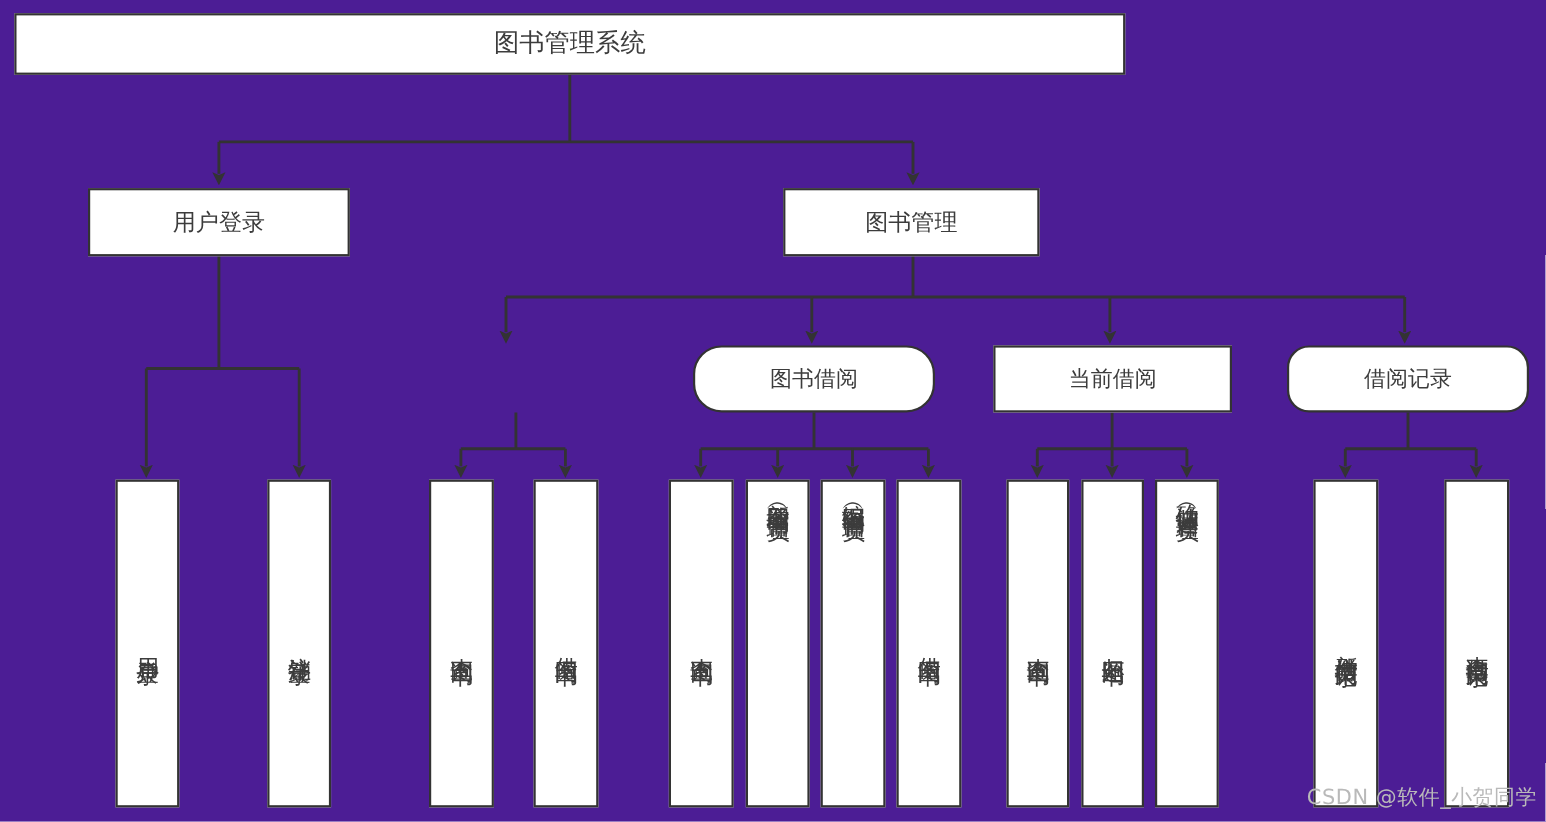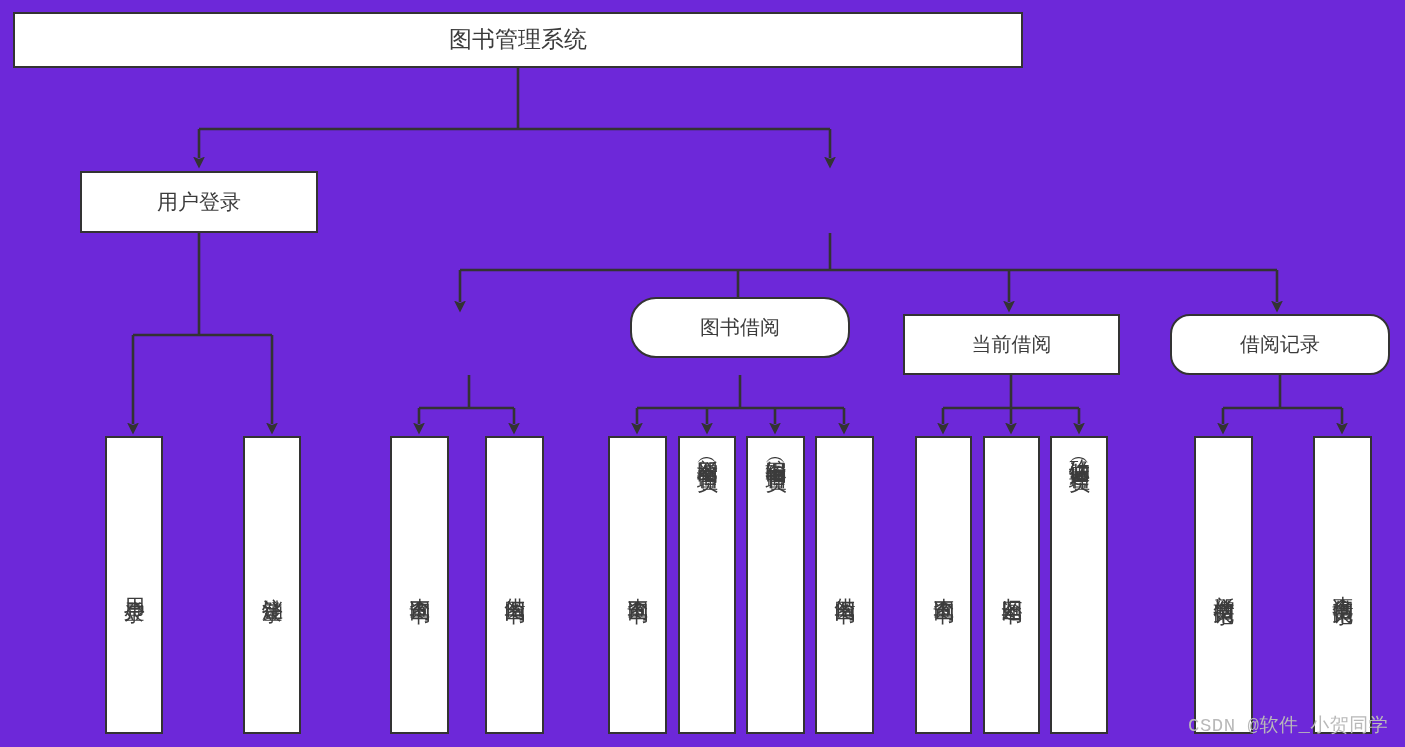--- a/index.html
+++ b/index.html
@@ -8,21 +8,21 @@
     padding: 0;
     background: #ffffff;
   }
   body {
     font-family: "DejaVu Sans", "Liberation Sans", sans-serif;
   }
   #canvas {
     position: relative;
     width: 1405px;
     height: 747px;
-    background: #6d28d9;
+    background: #4c1d95;
     overflow: hidden;
   }
   svg#wires {
     position: absolute;
     left: 0;
     top: 0;
     width: 1405px;
     height: 747px;
     pointer-events: none;
   }
@@ -123,22 +123,25 @@
     </g>
   </svg>
 
   <div class="node root" style="left: 13px; top: 12px; width: 1010px; height: 56px;">
     <span>图书管理系统</span>
   </div>
 
   <div class="node lvl1" style="left: 80px; top: 171px; width: 238px; height: 62px;">
     <span>用户登录</span>
   </div>
+  <div class="node lvl1" style="left: 712px; top: 171px; width: 233px; height: 62px;">
+    <span>图书管理</span>
+  </div>
 
-  <div class="node lvl2" style="left: 630px; top: 297px; width: 220px; height: 61px; border-radius: 26px;">
+  <div class="node lvl2" style="left: 630px; top: 314px; width: 220px; height: 61px; border-radius: 26px;">
     <span>图书借阅</span>
   </div>
   <div class="node lvl2" style="left: 903px; top: 314px; width: 217px; height: 61px;">
     <span>当前借阅</span>
   </div>
   <div class="node lvl2" style="left: 1170px; top: 314px; width: 220px; height: 61px; border-radius: 20px;">
     <span>借阅记录</span>
   </div>
 
   <div class="node leaf" style="left: 105px; top: 436px; width: 58px; height: 298px;">用户登录</div>
@@ -148,15 +151,15 @@
   <div class="node leaf" style="left: 608px; top: 436px; width: 59px; height: 298px;">查询图书</div>
   <div class="node leaf toptext" style="left: 678px; top: 436px; width: 58px; height: 298px;">新增图书（管理员）</div>
   <div class="node leaf toptext" style="left: 746px; top: 436px; width: 59px; height: 298px;">编辑图书（管理员）</div>
   <div class="node leaf" style="left: 815px; top: 436px; width: 59px; height: 298px;">借阅图书</div>
   <div class="node leaf" style="left: 915px; top: 436px; width: 57px; height: 298px;">查询图书</div>
   <div class="node leaf" style="left: 983px; top: 436px; width: 57px; height: 298px;">归还图书</div>
   <div class="node leaf toptext" style="left: 1050px; top: 436px; width: 58px; height: 298px;">确认归还（管理员）</div>
   <div class="node leaf" style="left: 1194px; top: 436px; width: 59px; height: 298px;">新增借阅记录</div>
   <div class="node leaf" style="left: 1313px; top: 436px; width: 59px; height: 298px;">查询借阅记录</div>
 
-  <div class="watermark" style="left:1188px; top:712px;font-family:Liberation Mono, monospace;">CSDN @软件_小贺同学</div>
+  <div class="watermark" style="left:1188px; top:712px;">CSDN @软件_小贺同学</div>
 
 </div>
 
 </body></html>

